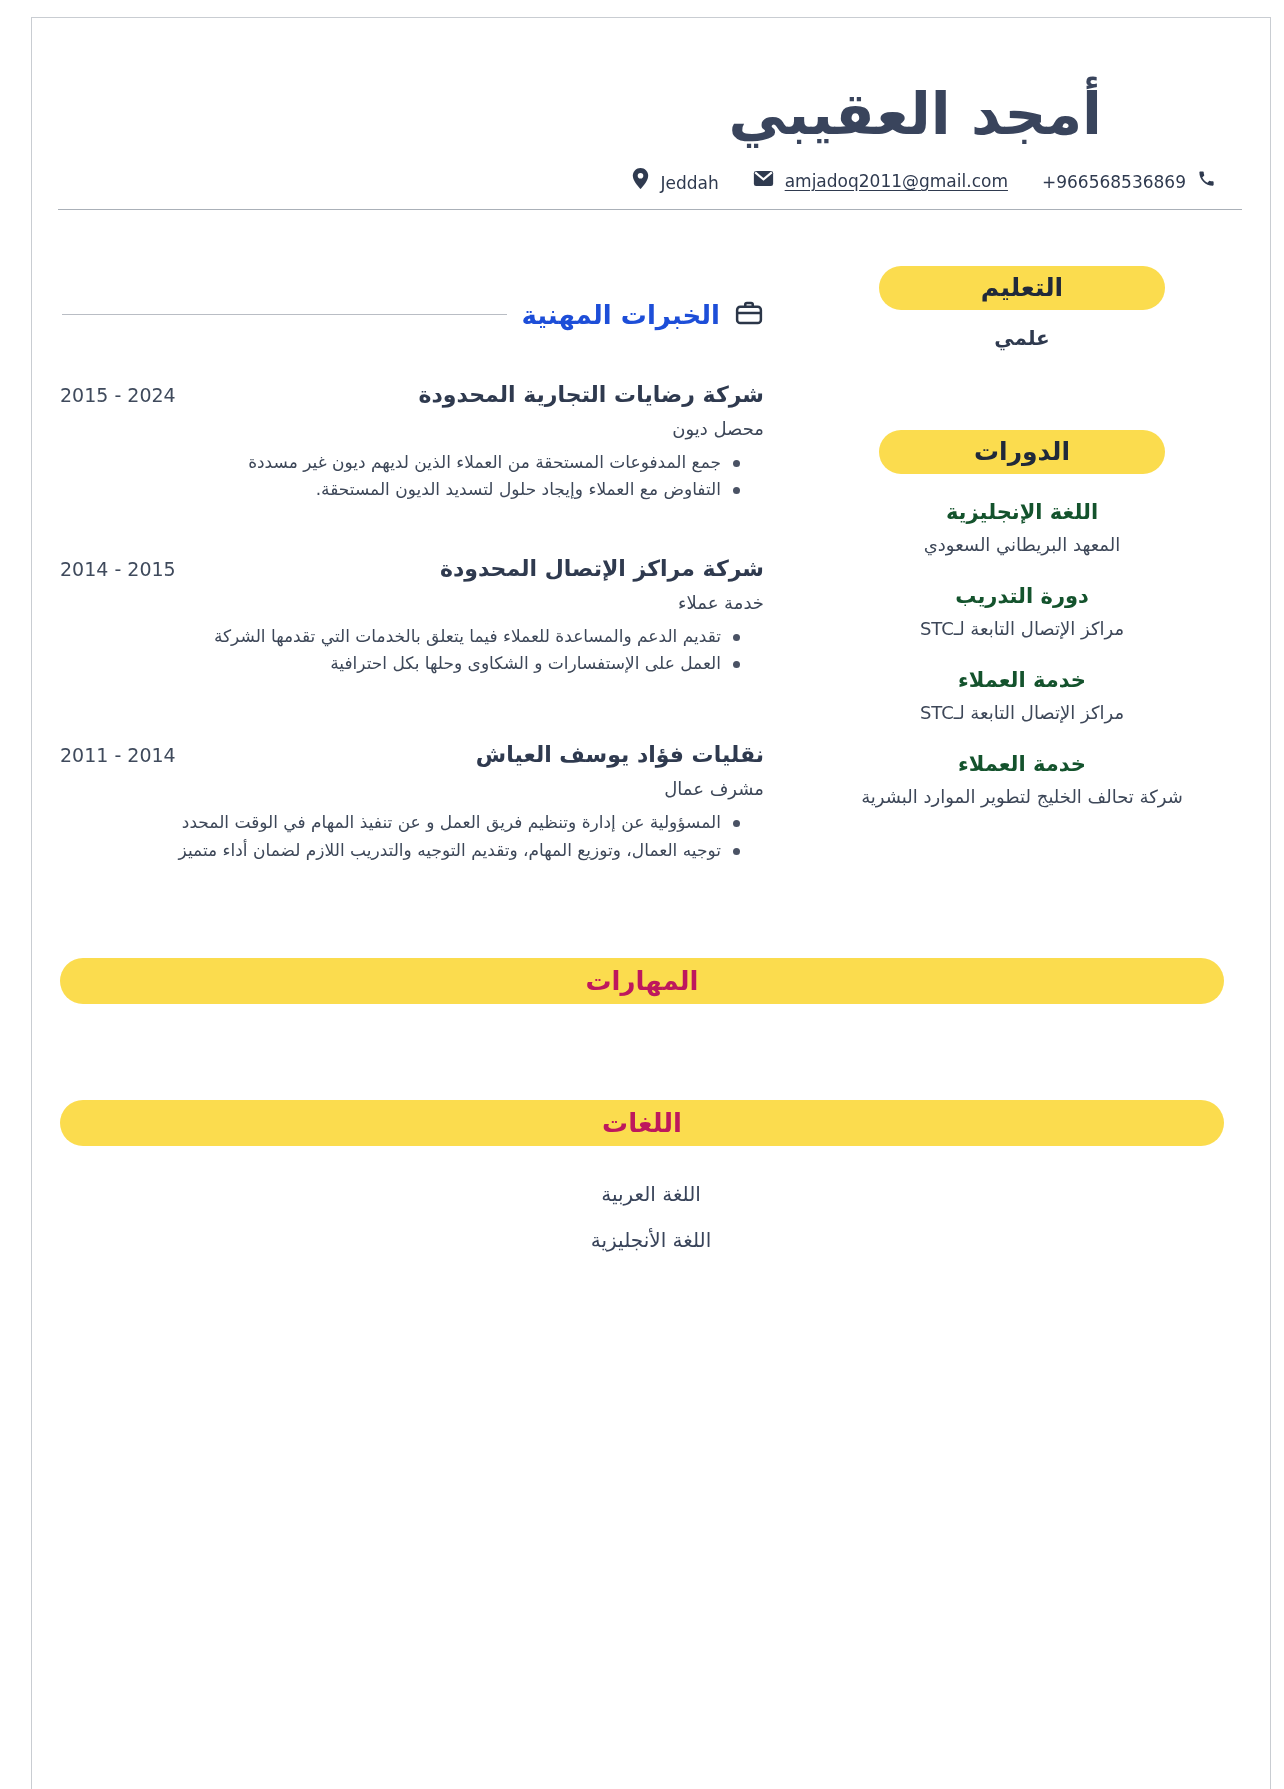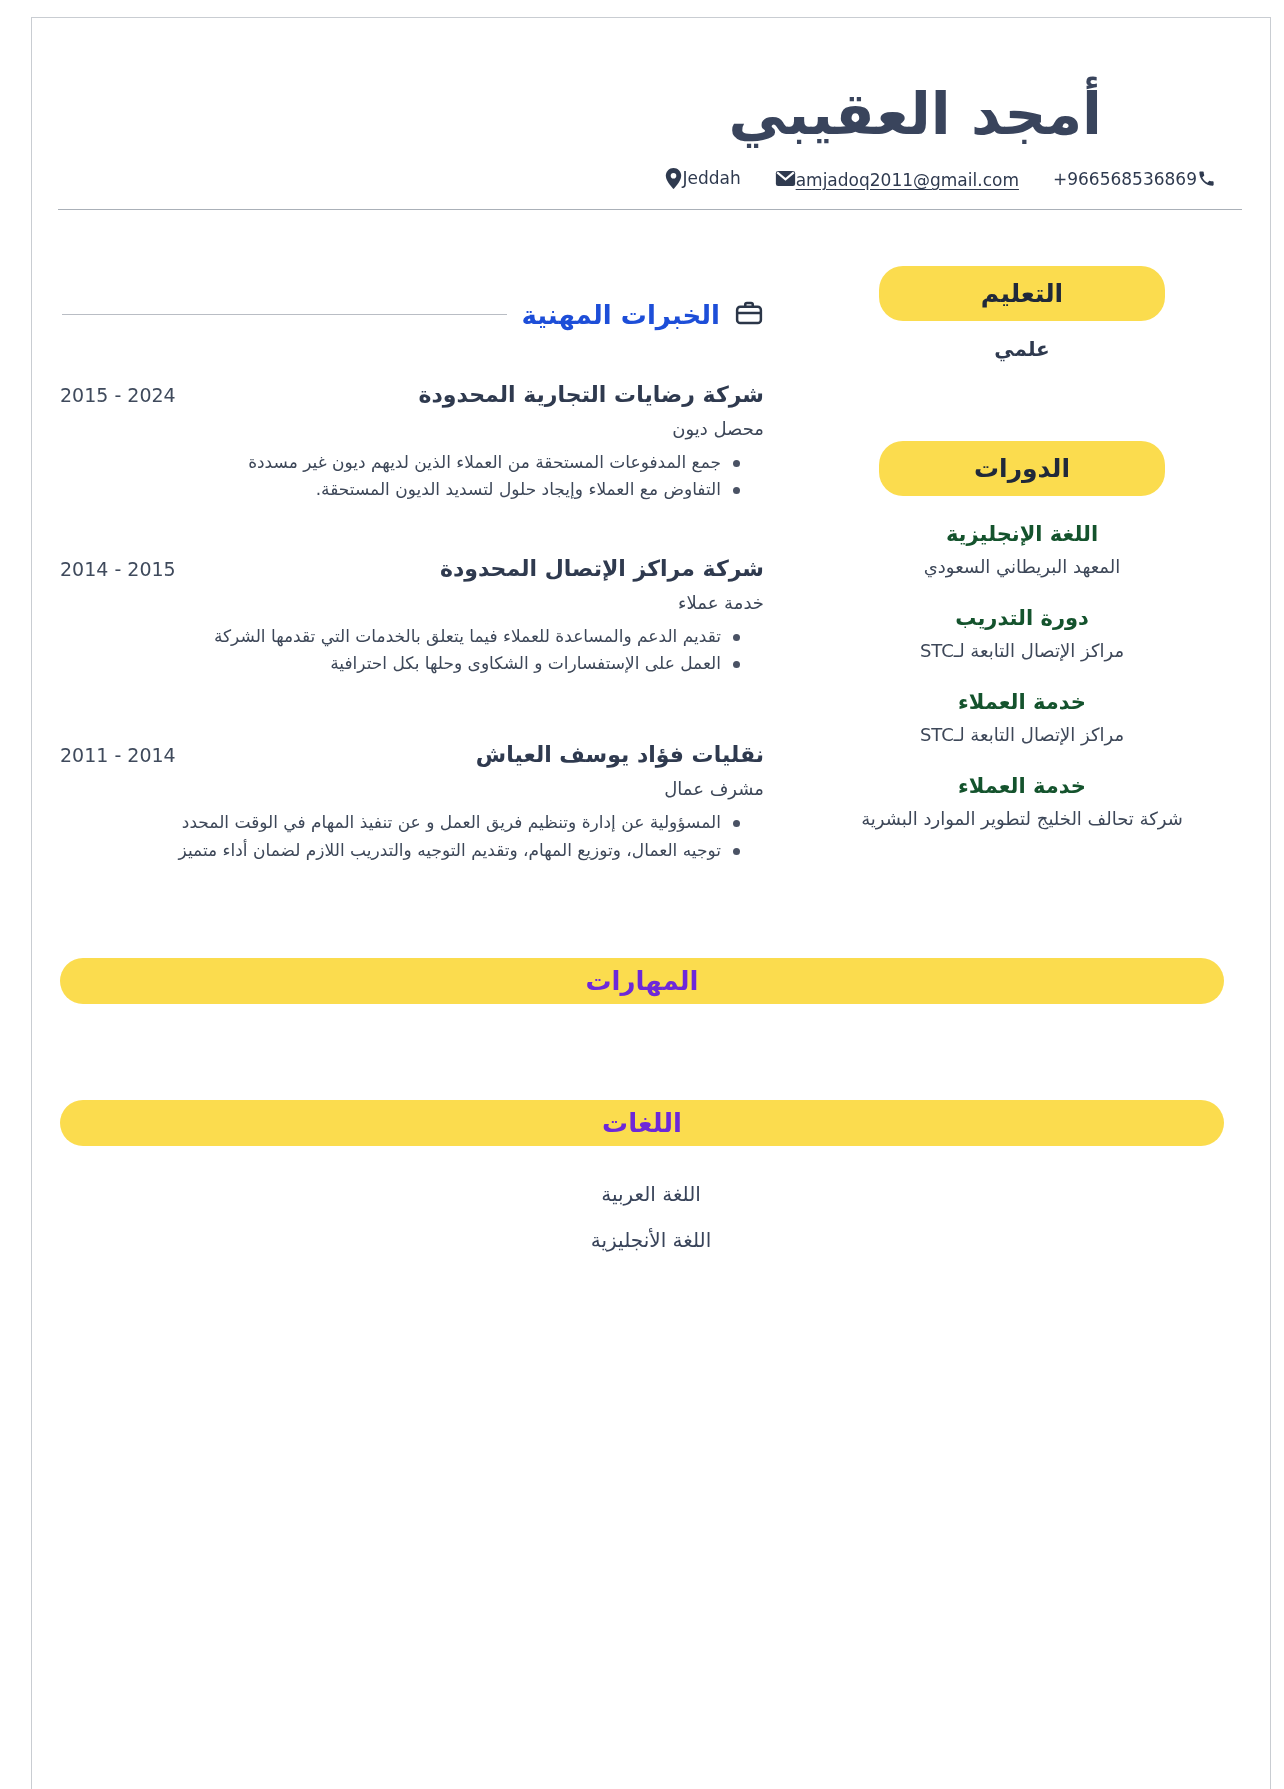--- a/index.html
+++ b/index.html
@@ -27,34 +27,34 @@
     color:#39445c;
     line-height:1.55;
   }
   .contact-row {
     margin-top:8px;
     padding-right:54px;
     display:flex; align-items:center;
     gap:34px;
     font-size:17px; color:#2f3a4f;
   }
-  .contact-group { display:flex; align-items:flex-start; gap:0; direction:ltr; }
+  .contact-group { display:flex; align-items:flex-end; gap:11px; direction:ltr; }
   .contact-group .txt { white-space:nowrap; }
   .contact-email { text-decoration:underline; text-underline-offset:3px; cursor:pointer; }
   .icon-svg { display:block; }
   .divider {
     margin:16px 28px 0 26px;
     border:none; border-top:1.5px solid #aab0b8;
   }
   
   .columns { display:flex; gap:56px; padding:56px 46px 0 28px; align-items:flex-start; }
   .sidebar { width:404px; flex:none; text-align:center; }
   .main { flex:1; min-width:0; }
   .pill {
-    width:286px; height:55px; margin:0 auto;
+    width:286px; height:44px; margin:0 auto;
     background:#fbdc4e; border-radius:24px;
     display:flex; align-items:center; justify-content:center;
     font-size:25px; font-weight:bold; color:#20293a;
   }
   .edu-degree { margin-top:36px; font-size:21px; font-weight:bold; color:#2f3a4f; }
   .edu-track  { margin-top:16px; font-size:20px; font-weight:bold; color:#2f3a4f; }
   .courses-pill { margin-top:80px; }
   .course-name { margin-top:26px; font-size:21px; font-weight:bold; color:#14532d; }
   .course-provider { margin-top:7px; font-size:18px; color:#3d4758; line-height:1.5; }
   
@@ -77,21 +77,21 @@
   ul.bullets li::before {
     content:""; position:absolute; right:0; top:11px;
     width:7px; height:7px; border-radius:50%; background:#4a5264;
   }
   
   .band {
     margin:0 46px 0 28px;
     height:46px; border-radius:24px;
     background:#fbdc4e;
     display:flex; align-items:center; justify-content:center;
-    font-size:26px; font-weight:bold; color:#6d28d9;
+    font-size:26px; font-weight:bold; color:#be185d;
   }
   .skills-band { margin-top:94px; }
   .center-list { margin-top:36px; text-align:center; }
   .center-item { font-size:20px; color:#39445a; margin-top:22px; line-height:1.2; }
   .center-item:first-child { margin-top:0; }
   .langs-band { margin-top:96px; }
 </style>
 </head>
 <body>
 

